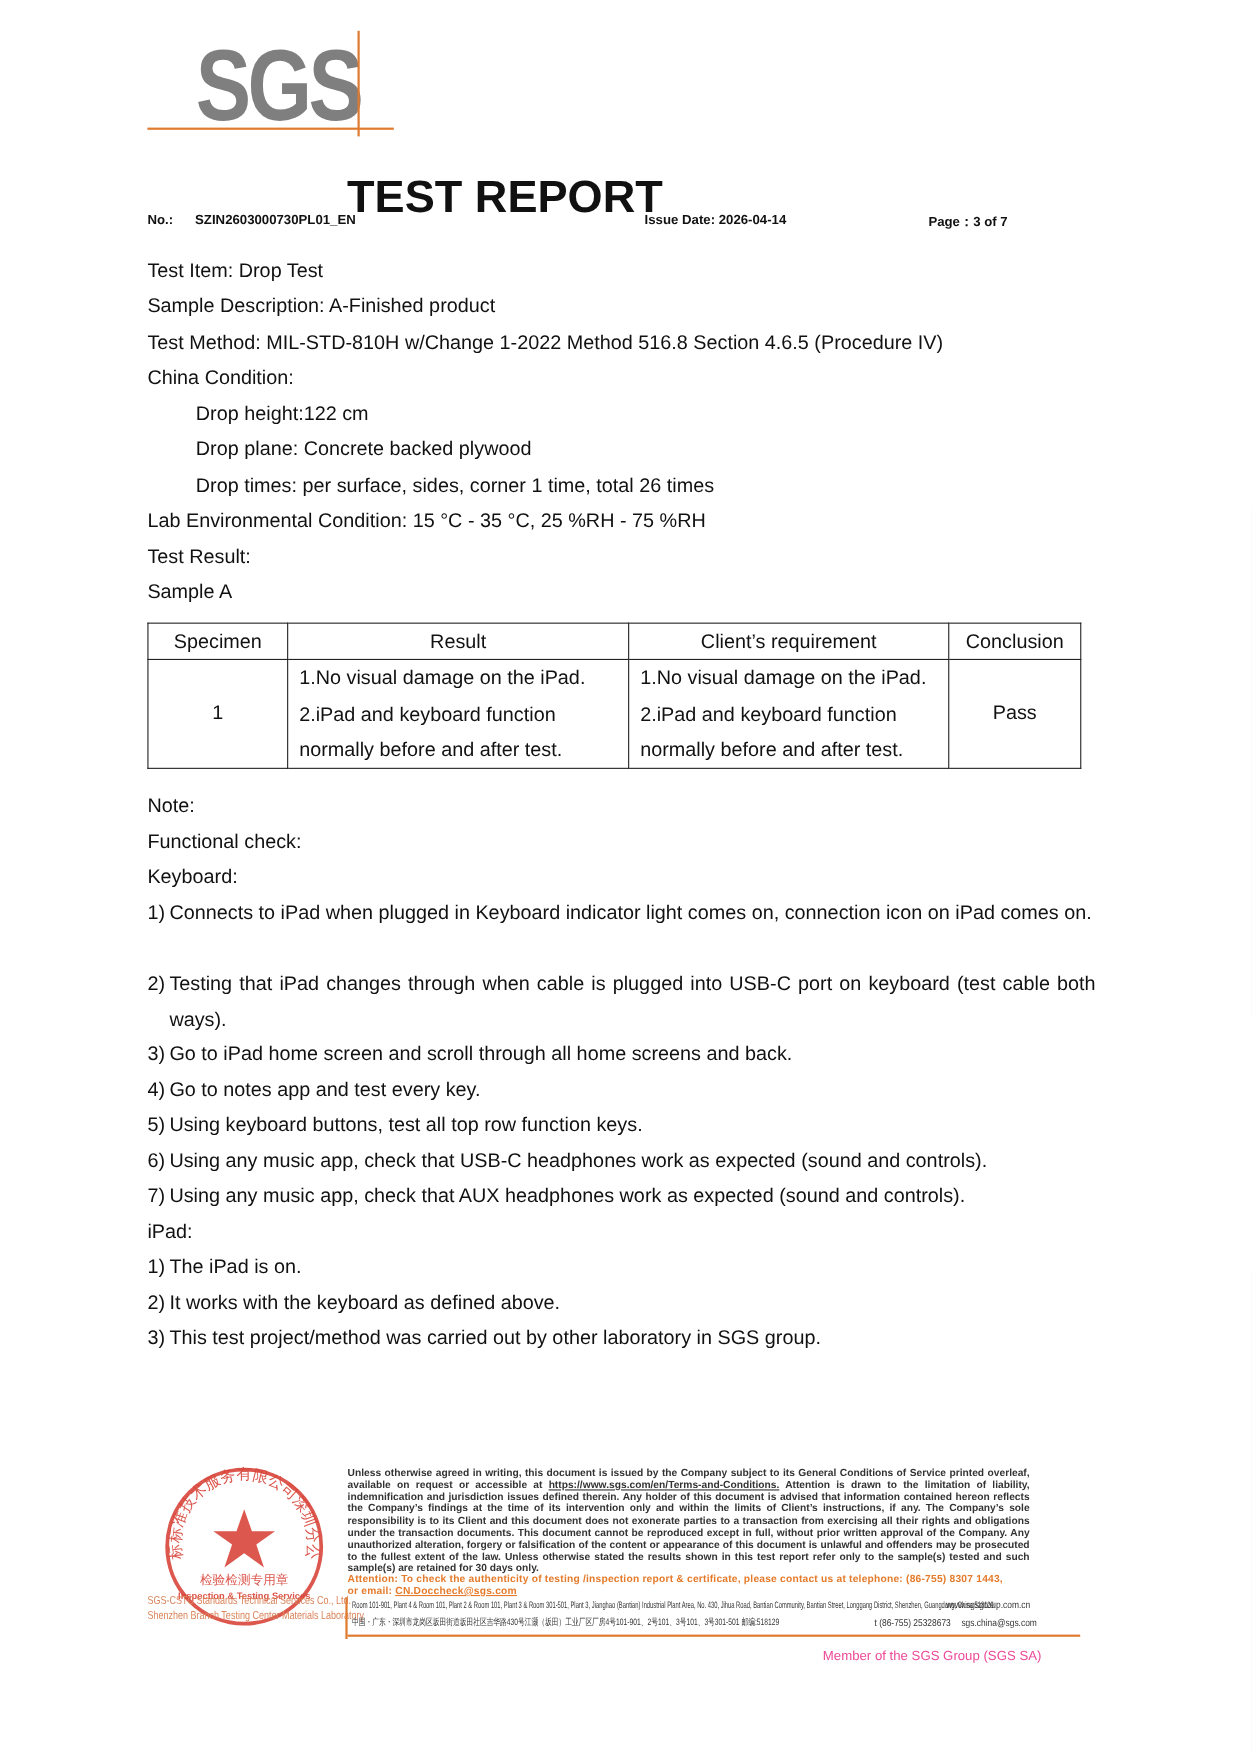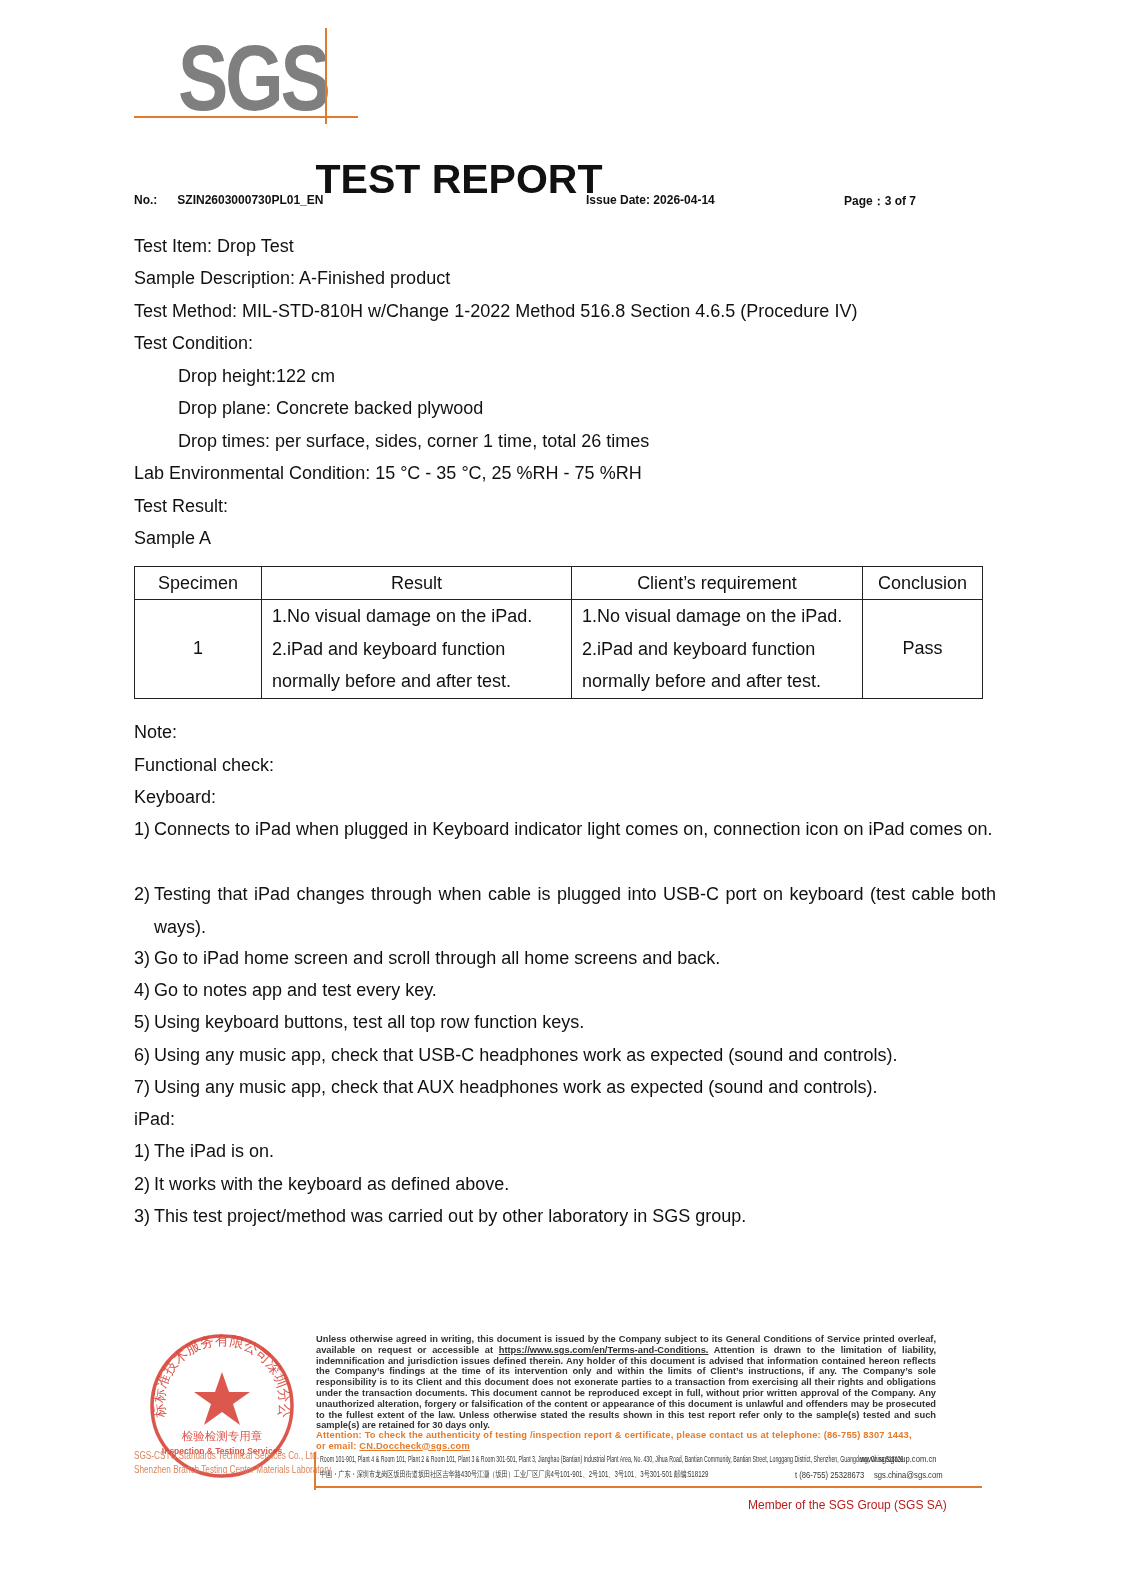--- a/index.html
+++ b/index.html
@@ -110,21 +110,21 @@
   .addr.en { top: 1454px; transform: scaleX(0.62); }
   .addr.cn { top: 1469px; transform: scaleX(0.72); }
   .contact {
     position: absolute; font-size: 9px; color: #333; white-space: nowrap;
     transform: scaleX(0.85); transform-origin: left top;
   }
   .footer-line {
     position: absolute; left: 316px; top: 1486px; width: 666px; height: 2px; background: #e07a2e;
   }
   .member {
-    position: absolute; left: 748px; top: 1498px; font-size: 12px; color: #b91c1c;
+    position: absolute; left: 748px; top: 1498px; font-size: 12px; color: #ec4899;
   }
 </style>
 </head>
 <body>
 
 <div class="page">
 
   <div class="logo">
     <span class="logo-text">SGS</span>
     <div class="logo-hline"></div>
@@ -134,21 +134,21 @@
   <div class="title">TEST REPORT</div>
   <div class="meta no">
     <span>No.:</span><span class="val">SZIN2603000730PL01_EN</span>
   </div>
   <div class="meta issue">Issue Date: 2026-04-14</div>
   <div class="meta page-num">Page：3 of 7</div>
 
   <div class="line" style="top:236px">Test Item: Drop Test</div>
   <div class="line" style="top:268px">Sample Description: A-Finished product</div>
   <div class="line" style="top:301px">Test Method: MIL-STD-810H w/Change 1-2022 Method 516.8 Section 4.6.5 (Procedure IV)</div>
-  <div class="line" style="top:333px">Test Condition:</div>
+  <div class="line" style="top:333px">China Condition:</div>
   <div class="line indent" style="top:366px">Drop height:122 cm</div>
   <div class="line indent" style="top:398px">Drop plane: Concrete backed plywood</div>
   <div class="line indent" style="top:431px">Drop times: per surface, sides, corner 1 time, total 26 times</div>
   <div class="line" style="top:463px">Lab Environmental Condition: 15 °C - 35 °C, 25 %RH - 75 %RH</div>
   <div class="line" style="top:496px">Test Result:</div>
   <div class="line" style="top:528px">Sample A</div>
 
   <table class="result">
     <thead>
       <tr>

